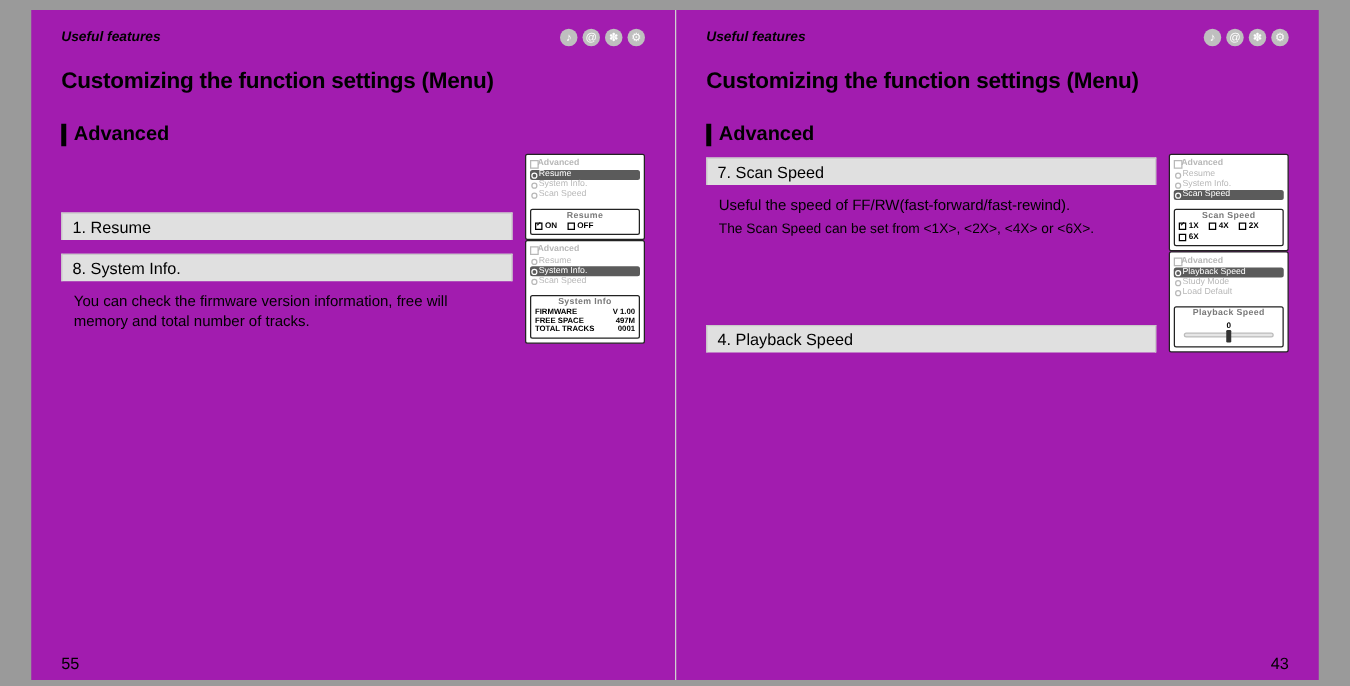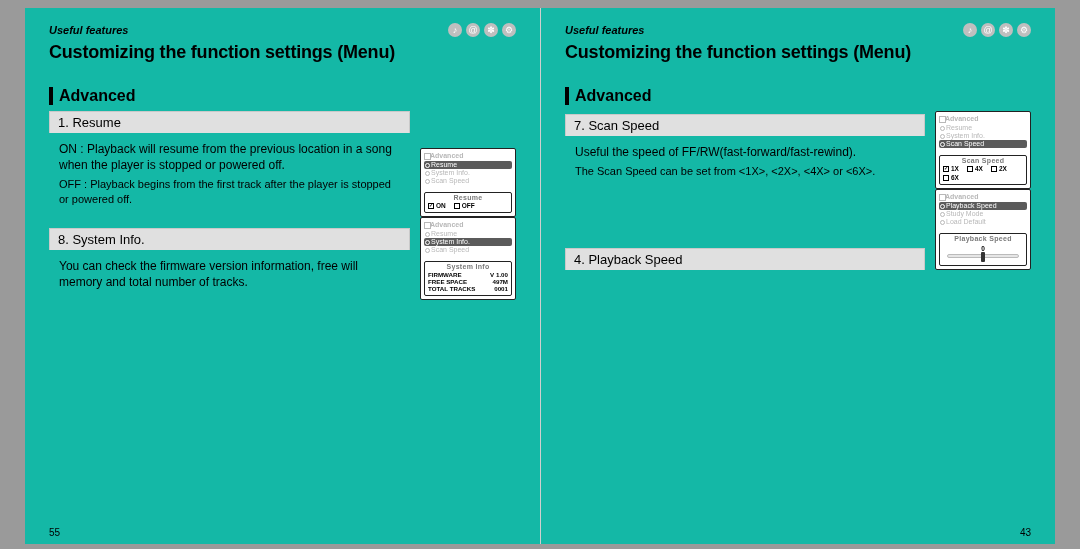--- a/index.html
+++ b/index.html
@@ -8,21 +8,21 @@
     height: 549px;
     background: #9a9a9a;
     font-family: Arial, Helvetica, sans-serif;
     position: relative;
     overflow: hidden;
   }
   .spread {
     position: absolute;
     left: 25px; top: 8px;
     width: 1030px; height: 536px;
-    background: #14b8a6;
+    background: #a21caf;
     display: flex;
   }
   .page {
     width: 50%;
     height: 100%;
     position: relative;
     padding: 14px 24px 0 24px;
   }
   .page + .page { border-left: 1px solid #cfcfcf; }
 
@@ -43,21 +43,21 @@
     width: 14px; height: 14px; border-radius: 50%;
     background: #bfbfbf;
     display:flex; align-items:center; justify-content:center;
     font-size: 9px; color:#fff;
   }
 
   .title {
     font-size: 18px;
     font-weight: 700;
     color: #000;
-    margin-top: 4px;
+    margin-top: 16px;
     letter-spacing: -0.2px;
   }
   .section-bar {
     margin-top: 24px;
     display: flex;
     align-items: center;
     gap: 6px;
   }
   .section-bar .tick {
     width: 4px; height: 18px; background: #000;
@@ -189,21 +189,21 @@
     border: 1px solid #bbb; border-radius: 2px; margin-top: 2px;
   }
   .slider-thumb {
     position: absolute; left: 50%; top: -3px; transform: translateX(-50%);
     width: 4px; height: 10px; background: #333; border-radius: 1px;
   }
 
   .page-num {
     position: absolute;
     bottom: 6px;
-    font-size: 10px;
+    font-size: 13px;
     color: #000;
   }
   .page-num.left { left: 24px; }
   .page-num.right { right: 24px; }
 </style>
 </head>
 <body>
 
 <div class="spread">
 
@@ -220,24 +220,20 @@
     <div class="title">Customizing the function settings (Menu)</div>
 
     <div class="section-bar">
       <span class="tick"></span>
       <span class="label">Advanced</span>
     </div>
 
     <div class="block top">
       <div class="textcol">
         <div class="item-title">1. Resume</div>
-        <div class="item-body">
-          <span>ON : Playback will resume from the previous location in a song when the player is stopped or powered off.</span>
-          <span class="det">OFF : Playback begins from the first track after the player is stopped or powered off.</span>
-        </div>
       </div>
       <div class="device">
         <div class="dev-menu">
           <div class="dev-head">Advanced</div>
           <div class="dev-row sel">Resume</div>
           <div class="dev-row">System Info.</div>
           <div class="dev-row">Scan Speed</div>
         </div>
         <div class="dev-panel">
           <div class="dev-panel-title">Resume</div>

